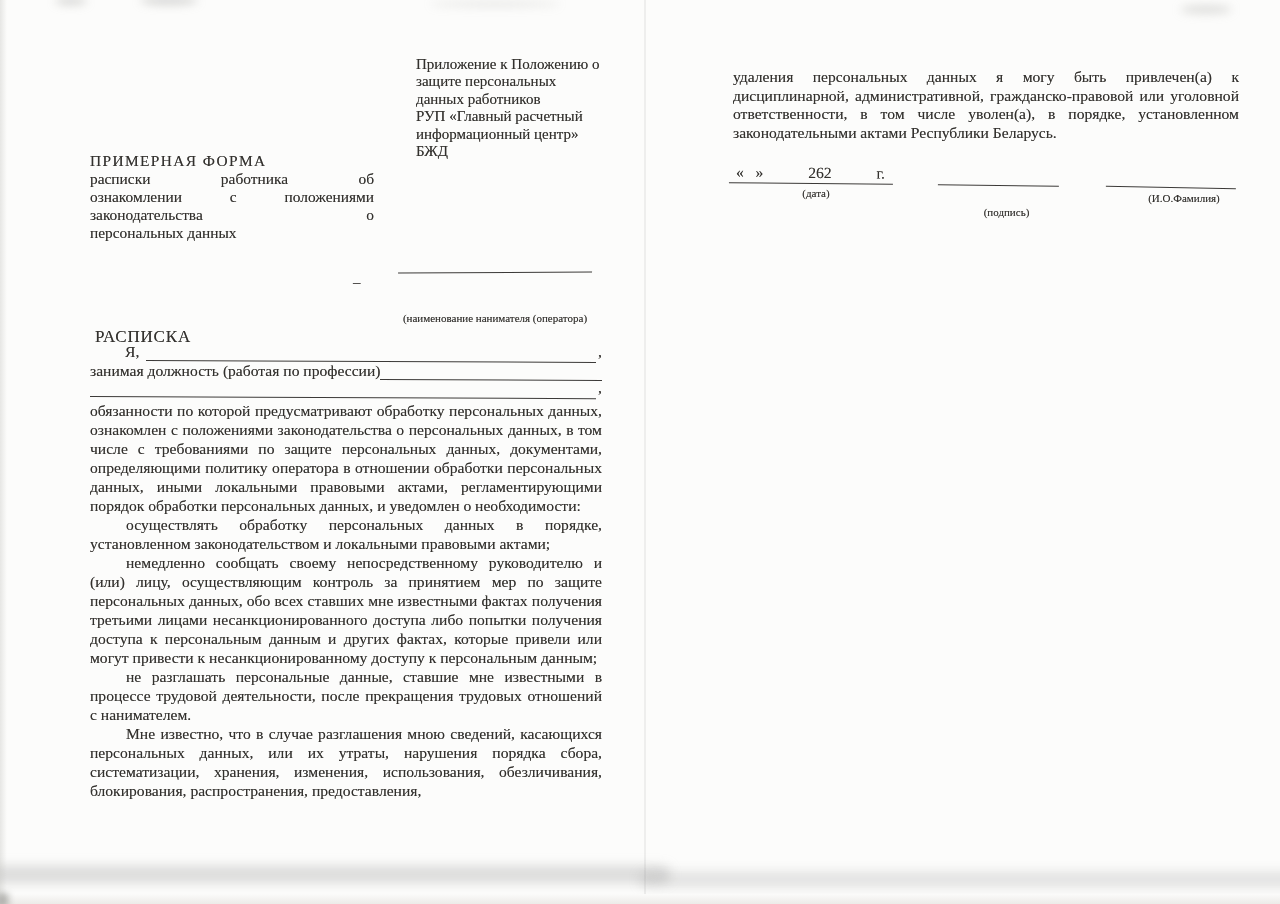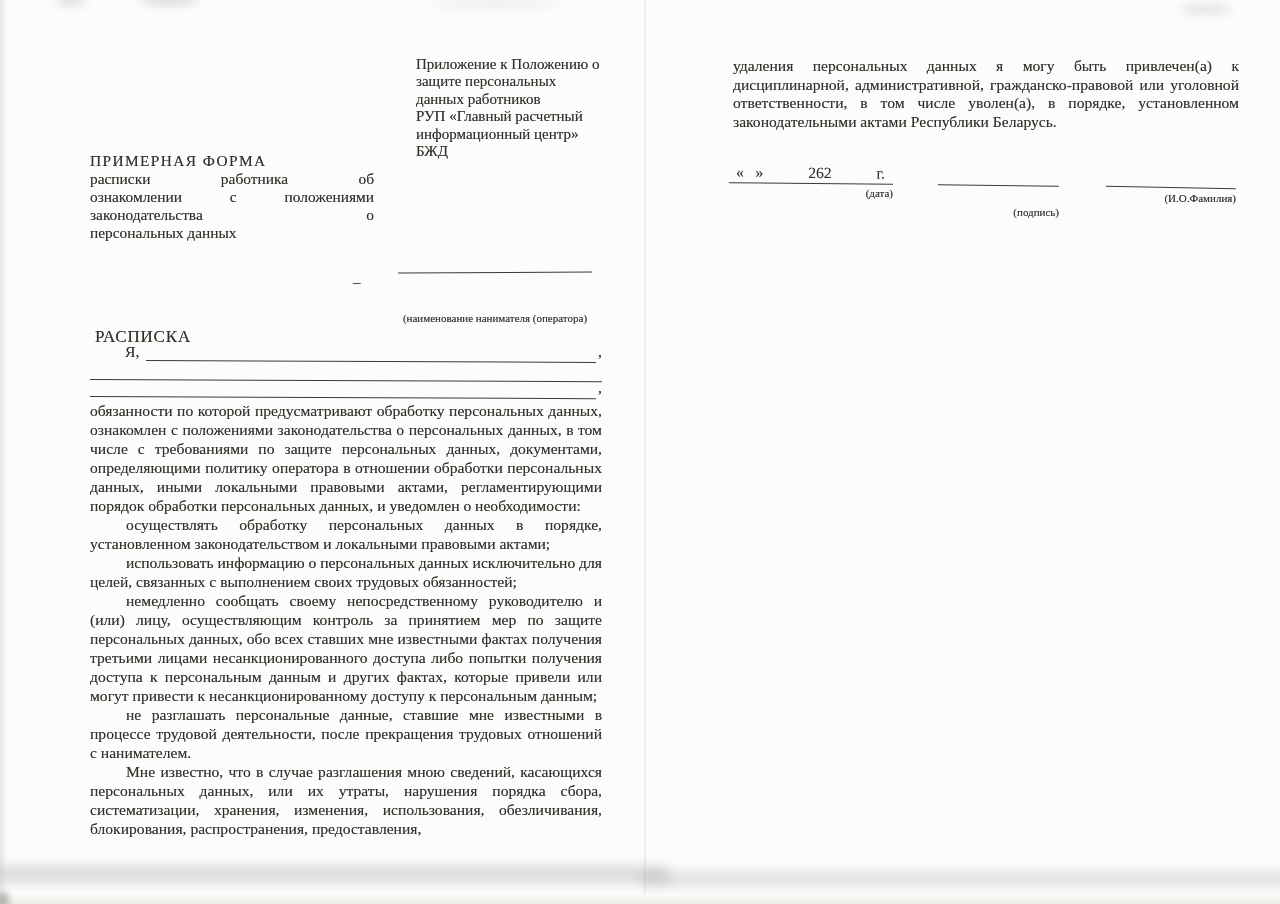--- a/index.html
+++ b/index.html
@@ -35,25 +35,25 @@
   .row1{top:342px;}
   .row2{top:361px;}
   .row3{top:379px;height:18px;}
   .ya{margin-left:35px;margin-right:7px;}
   .blank{flex:1;border-bottom:1.3px solid #3c3a38;height:100%;transform:rotate(0.25deg);transform-origin:left bottom;}
   .comma{margin-left:2px;}
   .body-col{position:absolute;left:90px;top:401px;width:512px;font-size:15.6px;line-height:19px;text-align:justify;}
   .bpar{margin:0;}
   .bpar.indent{text-indent:36px;}
   
-  .rp-par{position:absolute;left:733px;top:57px;width:506px;font-size:15.6px;line-height:18.7px;text-align:justify;}
+  .rp-par{position:absolute;left:733px;top:68px;width:506px;font-size:15.6px;line-height:18.7px;text-align:justify;}
   .sig-date{position:absolute;left:729px;top:164px;width:164px;}
   .sig-date .dline{display:flex;justify-content:space-between;align-items:flex-end;border-bottom:1.4px solid #3c3a38;font-size:15.6px;padding:0 8px 1px 7px;height:18px;transform:rotate(0.5deg);}
   .pre{white-space:pre;}
-  .sig-caption{font-size:11px;text-align:right;margin-top:3px;}
+  .sig-caption{font-size:11px;text-align:center;margin-top:3px;}
   .sig-date .sig-caption{padding-left:10px;}
   .sig-sign{position:absolute;left:938px;top:170px;width:121px;}
   .sig-sign .sline{height:15px;border-bottom:1.4px solid #3c3a38;transform:rotate(0.8deg);}
   .sig-sign .sig-caption{padding-left:16px;margin-top:20px;}
   .sig-name{position:absolute;left:1106px;top:171px;width:130px;}
   .sig-name .sline{height:16px;border-bottom:1.4px solid #3c3a38;transform:rotate(1deg);}
   .sig-name .sig-caption{padding-left:26px;margin-top:4px;}
 </style>
 </head>
 <body>
@@ -99,32 +99,32 @@
 
     <div class="receipt-title">РАСПИСКА</div>
 
     <div class="irow row1">
       <span class="ya">Я,</span>
       <span class="blank"></span>
       <span class="comma">,</span>
     </div>
 
     <div class="irow row2">
+      <span>занимая должность (работая по профессии)</span>
       <span class="blank"></span>
     </div>
 
     <div class="irow row3">
       <span class="blank"></span>
       <span class="comma">,</span>
     </div>
 
     <div class="body-col">
         <p class="bpar">обязанности по которой предусматривают обработку персональных данных, ознакомлен с положениями законодательства о персональных данных, в том числе с требованиями по защите персональных данных, документами, определяющими политику оператора в отношении обработки персональных данных, иными локальными правовыми актами, регламентирующими порядок обработки персональных данных, и уведомлен о необходимости:</p>
         <p class="bpar indent">осуществлять обработку персональных данных в порядке, установленном законодательством и локальными правовыми актами;</p>
-        <p class="bpar indent">использовать информацию о персональных данных исключительно для целей, связанных с выполнением своих трудовых обязанностей;</p>
         <p class="bpar indent">немедленно сообщать своему непосредственному руководителю и (или) лицу, осуществляющим контроль за принятием мер по защите персональных данных, обо всех ставших мне известными фактах получения третьими лицами несанкционированного доступа либо попытки получения доступа к персональным данным  и других фактах, которые привели или могут привести к несанкционированному доступу к персональным данным;</p>
         <p class="bpar indent">не разглашать персональные данные, ставшие мне известными в процессе трудовой деятельности, после прекращения трудовых отношений с нанимателем.</p>
         <p class="bpar indent">Мне известно, что в случае разглашения мною сведений, касающихся персональных данных, или их утраты, нарушения порядка сбора, систематизации, хранения, изменения, использования, обезличивания, блокирования, распространения, предоставления,</p>
       </div>
   </div>
 
   <div>
 
     <p class="rp-par bpar">удаления персональных данных я могу быть привлечен(а) к дисциплинарной, административной, гражданско-правовой или уголовной ответственности, в том числе уволен(а), в порядке, установленном законодательными актами Республики Беларусь.</p>
 

